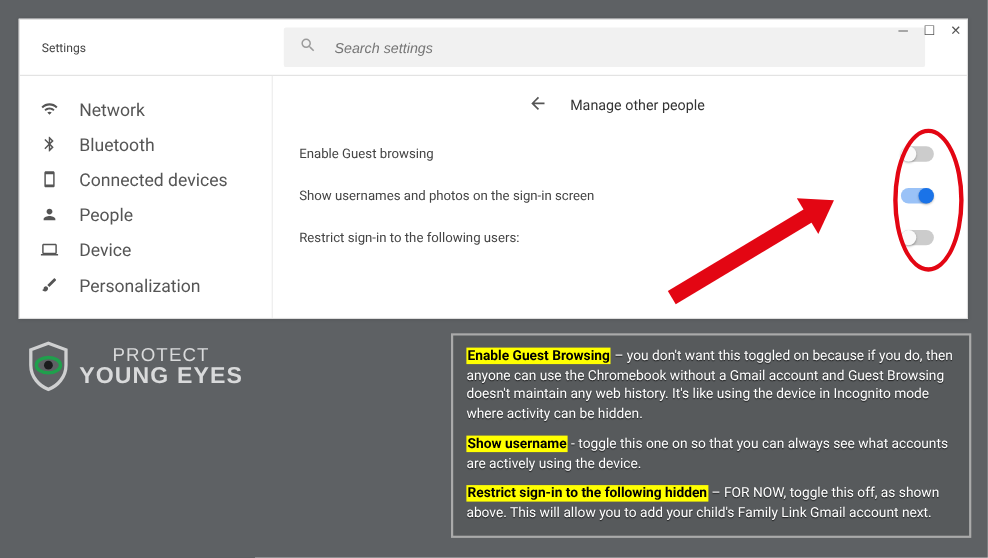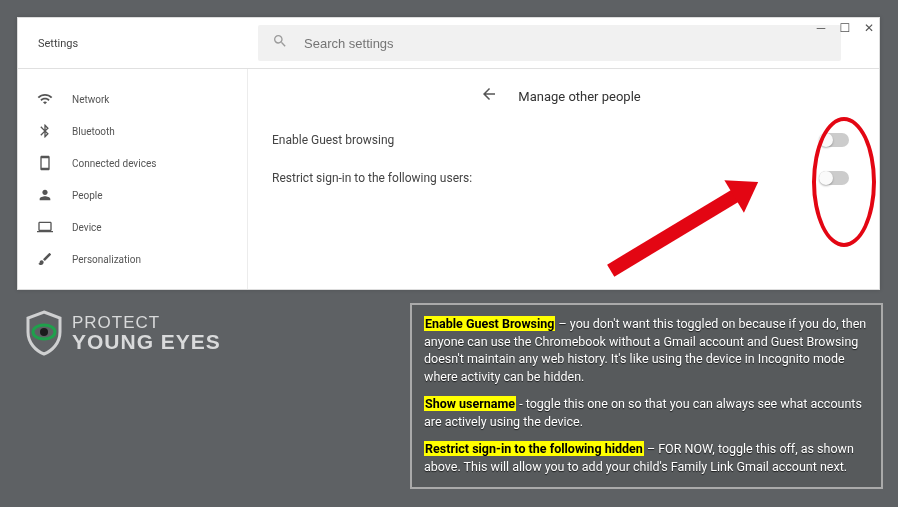--- a/index.html
+++ b/index.html
@@ -64,36 +64,37 @@
   margin-right: 18px;
 }
 .search svg { width: 16px; height: 16px; opacity: .55; margin-right: 16px; }
 .search input {
   border: none;
   background: transparent;
   outline: none;
   font-size: 13px;
   color: #0c4a6e;
   width: 100%;
+  font-style: italic;
 }
 .body {
   display: flex;
   flex: 1;
 }
 .sidebar {
   width: 230px;
   border-right: 1px solid #ececec;
   padding: 14px 0;
 }
 .side-item {
   display: flex;
   align-items: center;
   height: 32px;
   padding: 0 18px;
-  font-size: 10px;
+  font-size: 16px;
   color: #555;
   gap: 18px;
 }
 .side-item .ic { width: 18px; display: flex; align-items: center; justify-content: center; }
 .side-item svg { width: 16px; height: 16px; }
 .main {
   flex: 1;
   padding: 10px 30px 10px 24px;
   position: relative;
 }
@@ -167,21 +168,21 @@
 }
 .logo-wrap {
   position: absolute;
   left: 24px;
   top: 310px;
   display: flex;
   align-items: center;
   gap: 8px;
 }
 .shield-container { width: 40px; height: 46px; position: relative; }
-.logo-text { line-height: 1; }
+.logo-text { line-height: 1; text-align: center; }
 .logo-top {
   font-family: Arial, sans-serif;
   font-size: 17px;
   color: #d9dadb;
   letter-spacing: 1px;
   font-weight: 300;
 }
 .logo-bot {
   font-family: Arial, sans-serif;
   font-size: 21px;
@@ -292,20 +293,26 @@
         <span class="crumb-label">Manage other people</span>
       </div>
       <div id="rows">
           <div class="row">
             <span>Enable Guest browsing</span>
             <span class="toggle off">
               <span class="knob"></span>
             </span>
           </div>
           <div class="row">
+            <span>Show usernames and photos on the sign-in screen</span>
+            <span class="toggle on">
+              <span class="knob"></span>
+            </span>
+          </div>
+          <div class="row">
             <span>Restrict sign-in to the following users:</span>
             <span class="toggle off">
               <span class="knob"></span>
             </span>
           </div>
         </div>
       <div class="ring"></div>
     </div>
   </div>
 </div>

